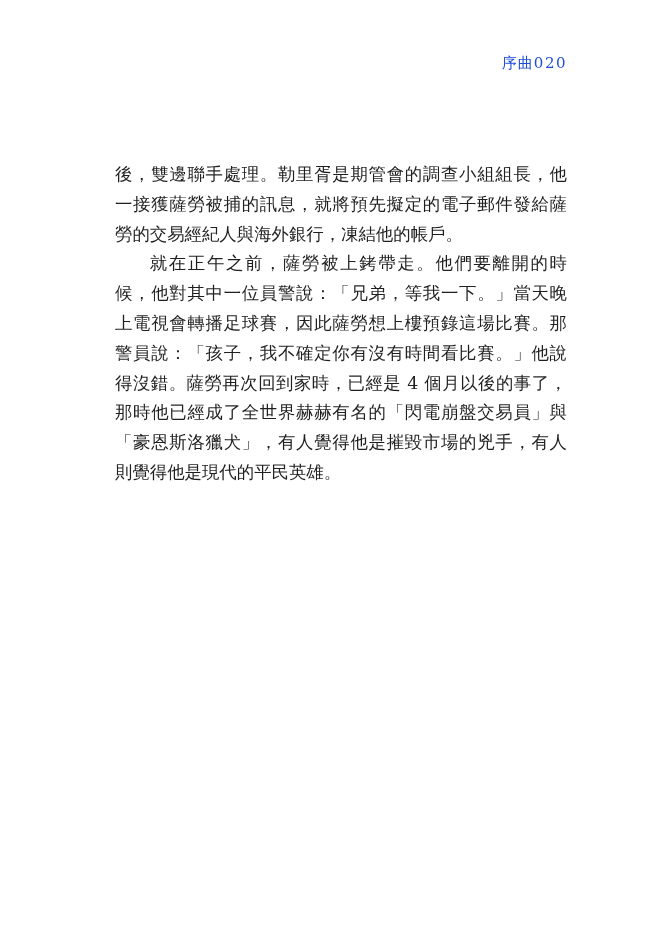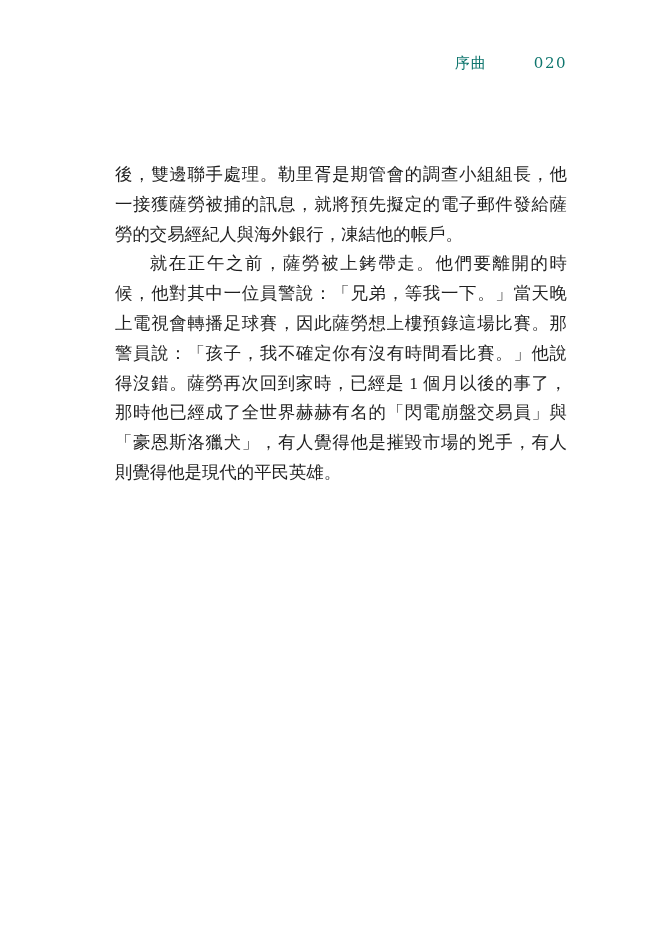--- a/index.html
+++ b/index.html
@@ -15,58 +15,56 @@
     font-family: "DejaVu Serif", "Liberation Serif", serif;
     color: #1f1f1f;
     overflow: hidden;
   }
   .running-head {
     position: absolute;
     top: 54px;
     right: 96px;
     display: flex;
     align-items: baseline;
-    gap: 47px;
     font-size: 15px;
     letter-spacing: 1px;
-    color: #0f766e;
+    color: #1d4ed8;
     margin-left: 44px;
   }
   .running-head .pagenum {
     letter-spacing: 1.5px;
   }
   .body-text {
     position: absolute;
     left: 115px;
     top: 160px;
     width: 452px;
     font-size: 17.4px;
     line-height: 29.8px;
     text-align: justify;
     text-justify: inter-character;
     color: #1f1f1f;
   }
   .body-text p {
     margin: 0;
     padding: 0;
     text-indent: 2em;
-    font-family: Liberation Serif, serif;
   }
   .body-text p.no-indent {
     text-indent: 0;
   }
 </style>
 </head>
 <body>
 
 <div class="page">
 
   <div class="running-head">
     <span class="chapter">序曲</span>
     <span class="pagenum">020</span>
   </div>
 
   <div class="body-text">
     <p class="no-indent">後，雙邊聯手處理。勒里胥是期管會的調查小組組長，他一接獲薩勞被捕的訊息，就將預先擬定的電子郵件發給薩勞的交易經紀人與海外銀行，凍結他的帳戶。</p>
-    <p>就在正午之前，薩勞被上銬帶走。他們要離開的時候，他對其中一位員警說：「兄弟，等我一下。」當天晚上電視會轉播足球賽，因此薩勞想上樓預錄這場比賽。那警員說：「孩子，我不確定你有沒有時間看比賽。」他說得沒錯。薩勞再次回到家時，已經是 1 個月以後的事了，那時他已經成了全世界赫赫有名的「閃電崩盤交易員」與「豪恩斯洛獵犬」，有人覺得他是摧毀市場的兇手，有人則覺得他是現代的平民英雄。</p>
+    <p>就在正午之前，薩勞被上銬帶走。他們要離開的時候，他對其中一位員警說：「兄弟，等我一下。」當天晚上電視會轉播足球賽，因此薩勞想上樓預錄這場比賽。那警員說：「孩子，我不確定你有沒有時間看比賽。」他說得沒錯。薩勞再次回到家時，已經是 4 個月以後的事了，那時他已經成了全世界赫赫有名的「閃電崩盤交易員」與「豪恩斯洛獵犬」，有人覺得他是摧毀市場的兇手，有人則覺得他是現代的平民英雄。</p>
   </div>
 
 </div>
 
 </body></html>

